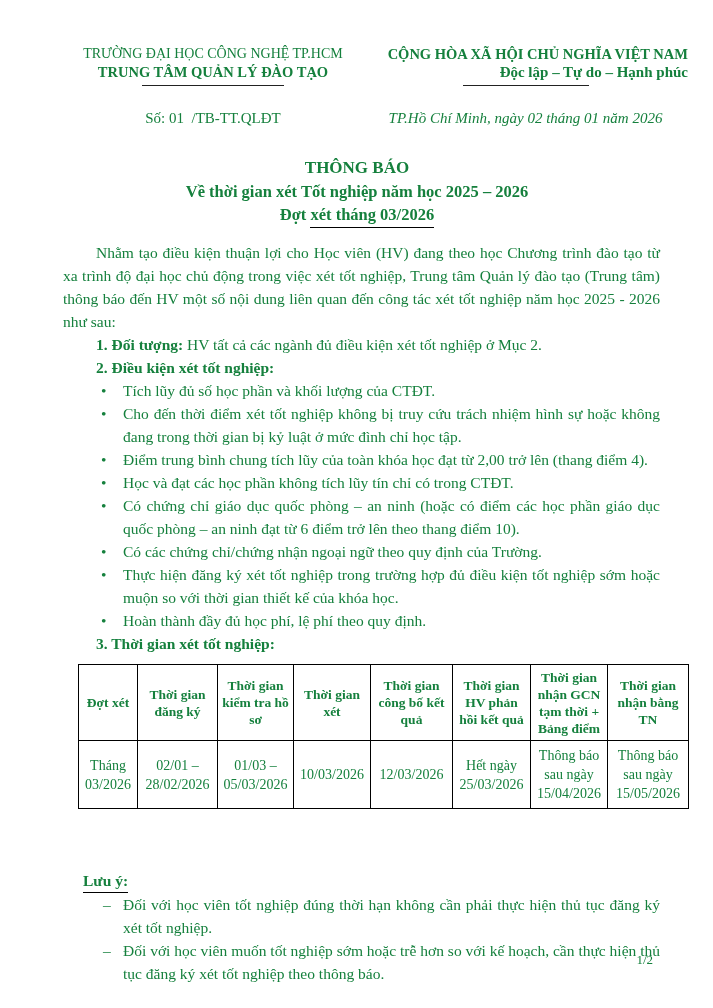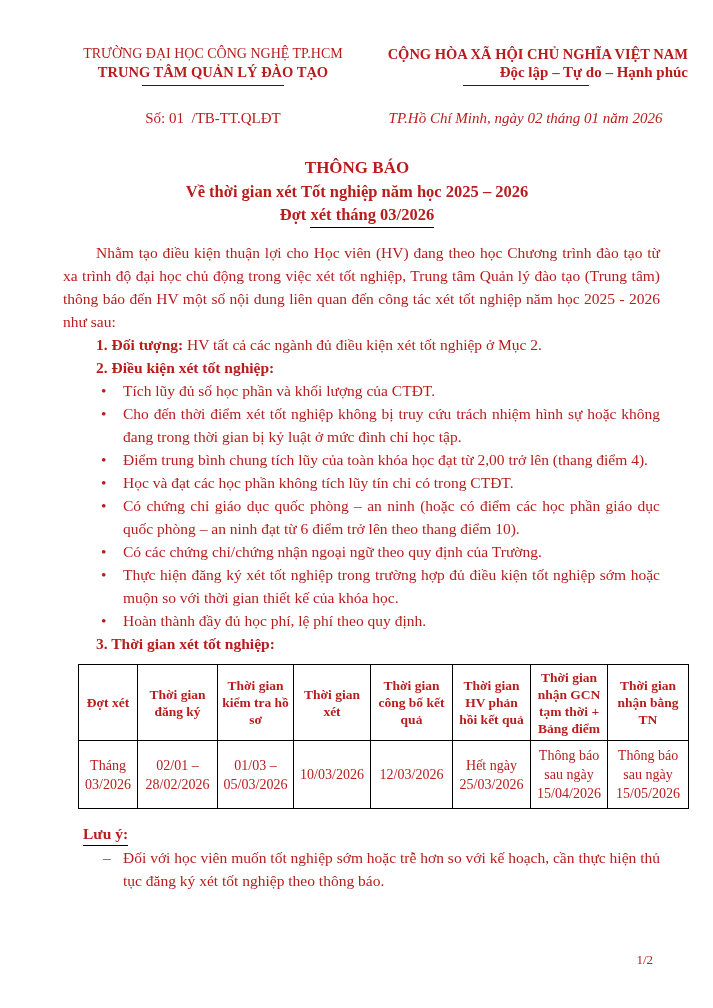--- a/index.html
+++ b/index.html
@@ -1,20 +1,20 @@
 <!DOCTYPE html>
 <html lang="vi"><head>
 <meta charset="utf-8">
 <style>
   * { margin:0; padding:0; box-sizing:border-box; }
   html,body { background:#888; }
   .page {
     width:713px; height:1008px;
     background:#ffffff;
-    color:#b91c1c;
+    color:#15803d;
     font-family:"Liberation Serif","DejaVu Serif",serif;
     position:relative;
     overflow:hidden;
     padding:45px 25px 0 63px;
     margin:0 auto;
   }
   
   .hdr { display:flex; width:625px; }
   .hdr-left  { width:48%; text-align:center; }
   .hdr-right { width:52%; text-align:right; }
@@ -56,21 +56,21 @@
   }
   table.sched th, table.sched td {
     border:1px solid #000; text-align:center; vertical-align:middle;
     padding:2px 2px; overflow:hidden;
   }
   table.sched th { font-size:13.5px; line-height:17px; font-weight:bold; height:76px; }
   table.sched td { font-size:14px;  line-height:19px; height:68px; }
   
   .note-label {
     margin-left:20px; font-weight:bold;
-    border-bottom:1.5px solid #000; display:inline-block; padding-bottom:0px;
+    border-bottom:1.5px solid #000; display:inline-block; padding-bottom:0px;margin-top:47px;
   }
   
   .pageno { position:absolute; right:60px; bottom:40px; font-size:13px; }
 </style>
 </head>
 <body>
 
 <div class="page">
 
   <div class="hdr">
@@ -150,19 +150,20 @@
           <td>12/03/2026</td>
           <td>Hết ngày 25/03/2026</td>
           <td>Thông báo sau ngày 15/04/2026</td>
           <td>Thông báo sau ngày 15/05/2026</td>
         </tr>
       </tbody>
     </table>
 
     <p><span class="note-label">Lưu ý:</span></p>
     <ul class="dlist">
+      <li>Đối với học viên tốt nghiệp đúng thời hạn không cần phải thực hiện thủ tục đăng ký xét tốt nghiệp.</li>
       <li>Đối với học viên muốn tốt nghiệp sớm hoặc trễ hơn so với kế hoạch, cần thực hiện thủ tục đăng ký xét tốt nghiệp theo thông báo.</li>
     </ul>
 
   </div>
 
   <div class="pageno">1/2</div>
 </div>
 
 </body></html>

